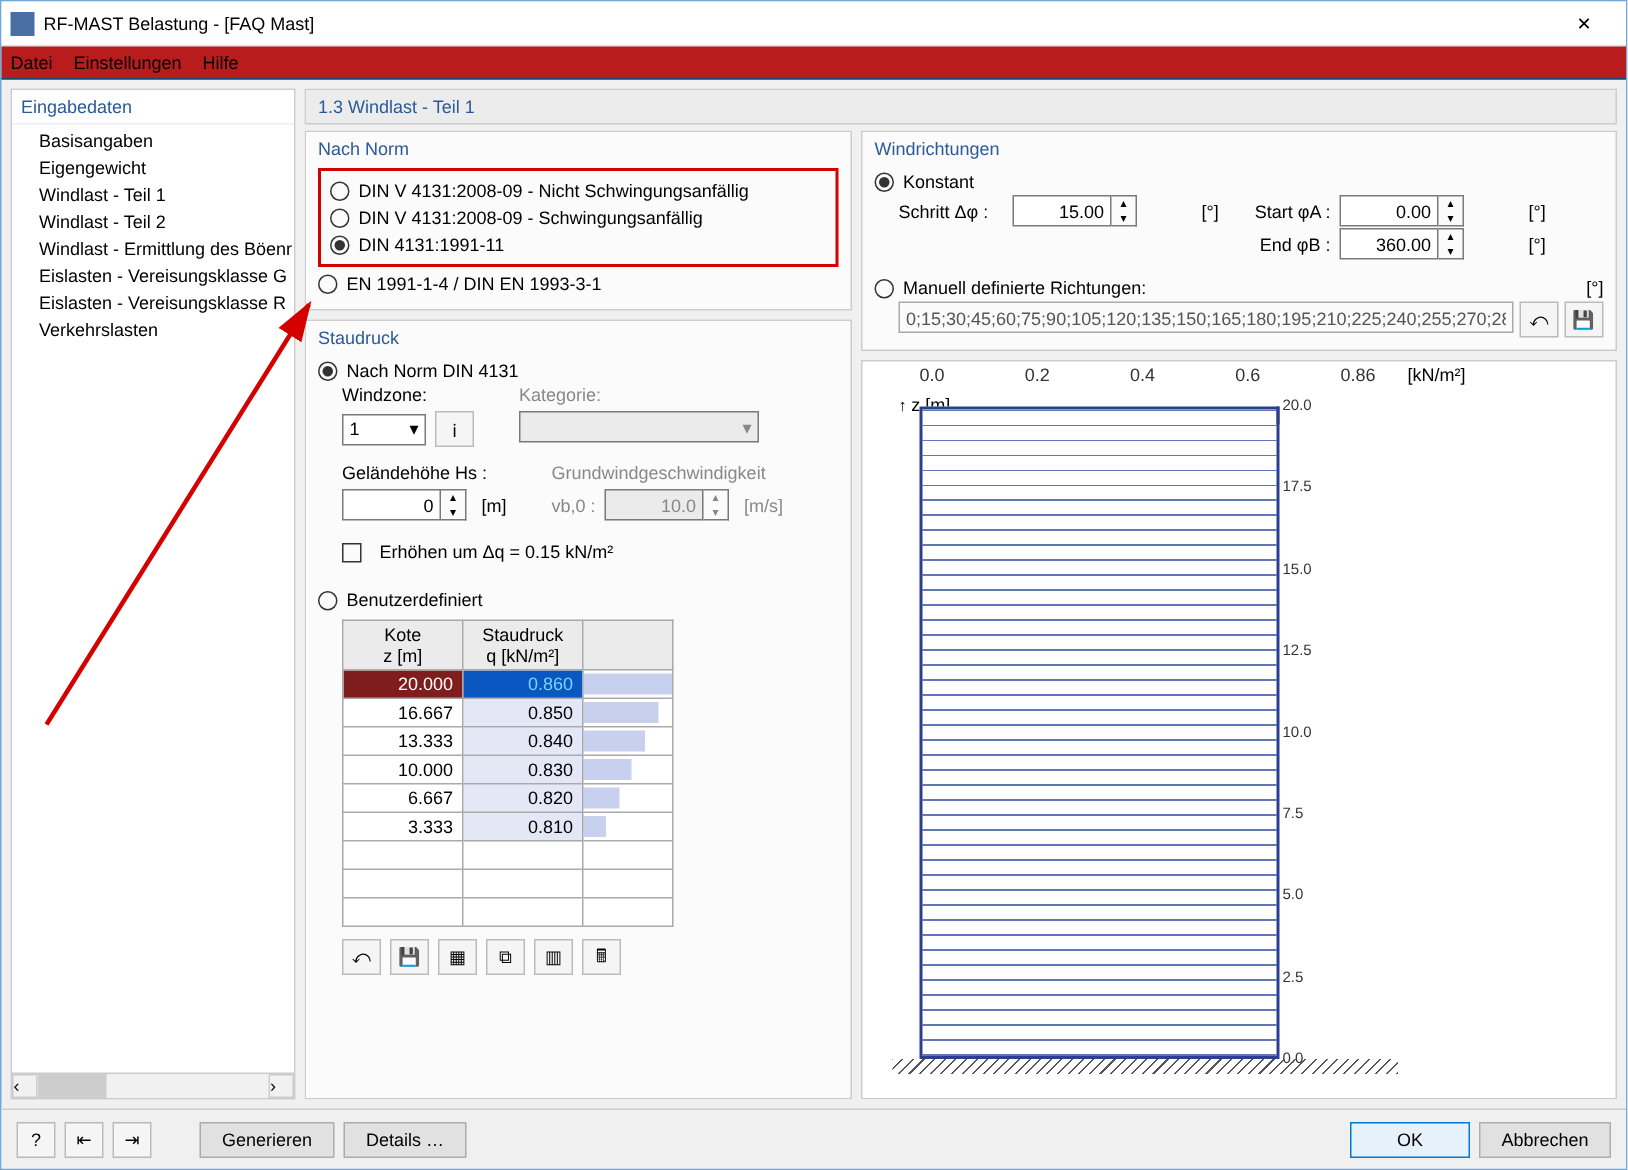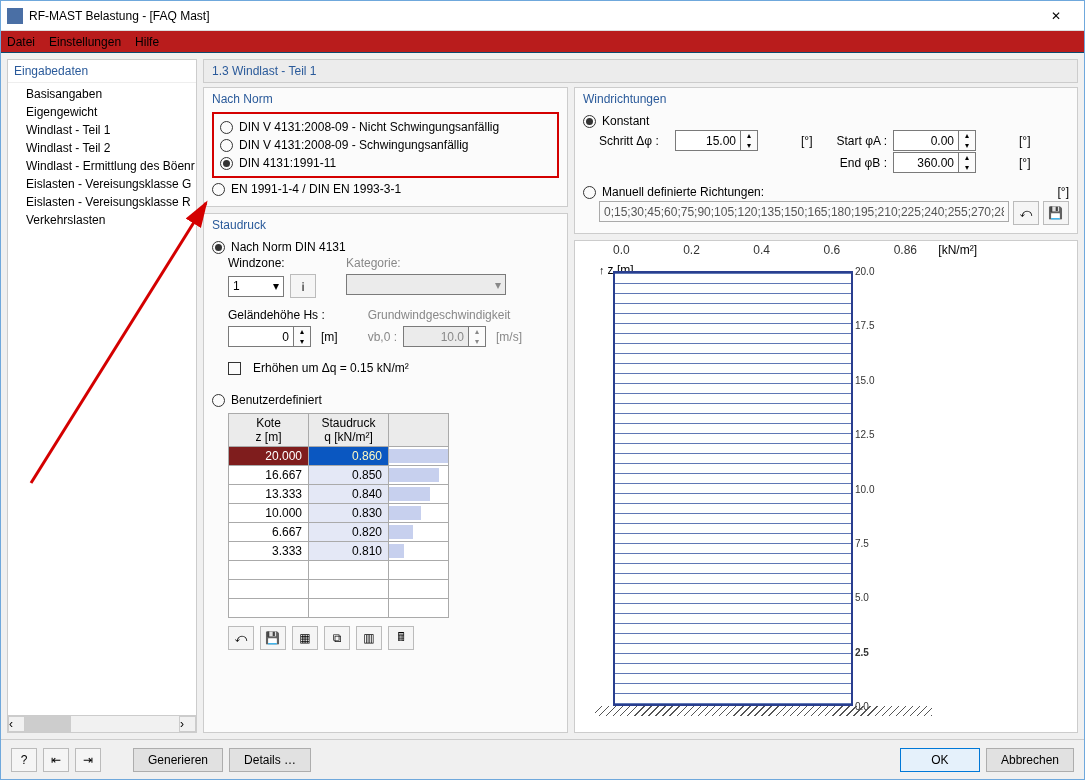--- a/index.html
+++ b/index.html
@@ -38,21 +38,21 @@
   .spin .ud { width:17px; height:21px; border:1px solid #7a7a7a; border-left:none; display:flex; flex-direction:column; }
   .spin .ud div { flex:1; display:flex; align-items:center; justify-content:center; font-size:8px; }
   .unit { margin-left:4px; }
   .chk { width:13px; height:13px; border:1px solid #333; display:inline-block; margin-right:6px; }
   .tbl { border-collapse:collapse; margin-top:4px; }
   .tbl th, .tbl td { border:1px solid #aaa; padding:2px 6px; text-align:center; background:#fff; }
   .tbl th { background:#ebebeb; font-weight:normal; }
   .tbl td.k { text-align:right; width:80px; }
   .tbl td.q { text-align:right; width:80px; background:#e4e8f6; }
   .tbl tr.sel td.k { background:#7f1d1d; color:#fff; }
-  .tbl tr.sel td.q { background:#0a57c1; color:#fef9c3; }
+  .tbl tr.sel td.q { background:#0a57c1; color:#7dd3fc; }
   .tbl td.bar { text-align:left; padding:0; }
   .tbl .barfill { background:#c7d0ee; height:14px; }
   .toolbar-mini { display:flex; gap:6px; margin-top:8px; }
   .tbtn { width:26px; height:24px; border:1px solid #bbb; background:#f5f5f5; display:flex; align-items:center; justify-content:center; }
   .windir-grid { display:grid; grid-template-columns: 70px 120px 20px 60px 120px 20px; gap:1px 6px; align-items:center; }
   .ro-input { width:100%; height:21px; border:1px solid #aaa; background:#fafafa; padding:2px 4px; color:#555; }
   .chart-area { flex:1; background:#fff; border:1px solid #ccc; position:relative; padding:18px 10px 10px 38px; overflow:hidden; }
   .axis-x { position:absolute; top:2px; left:38px; right:160px; display:flex; justify-content:space-between; font-size:11px; color:#333; }
   .axis-x-unit { position:absolute; top:2px; right:100px; font-size:12px; }
   .axis-z-label { position:absolute; top:22px; left:24px; font-size:11px; }
@@ -350,21 +350,21 @@
             <div class="bars-head"></div>
             <div class="bars"></div>
             <div class="ruler" id="ruler">
                 <div class="tick" style="top: 0%;">20.0</div>
                 <div class="tick" style="top: 12.5%;">17.5</div>
                 <div class="tick" style="top: 25%;">15.0</div>
                 <div class="tick" style="top: 37.5%;">12.5</div>
                 <div class="tick" style="top: 50%;">10.0</div>
                 <div class="tick" style="top: 62.5%;">7.5</div>
                 <div class="tick" style="top: 75%;">5.0</div>
-                <div class="tick" style="top: 87.5%; font-weight: bold;">2.5</div>
+                <div class="tick" style="top: 87.5%;">2.5</div>
                 <div class="tick" style="top: 100%;">0.0</div>
               </div>
             <div class="hatch"></div>
             <div id="arrows"></div>
           </div>
         </div>
       </div>
     </div>
 
     <svg class="annot-arrow" style="position:absolute; left:0; top:0; width:240px; height:440px;">

